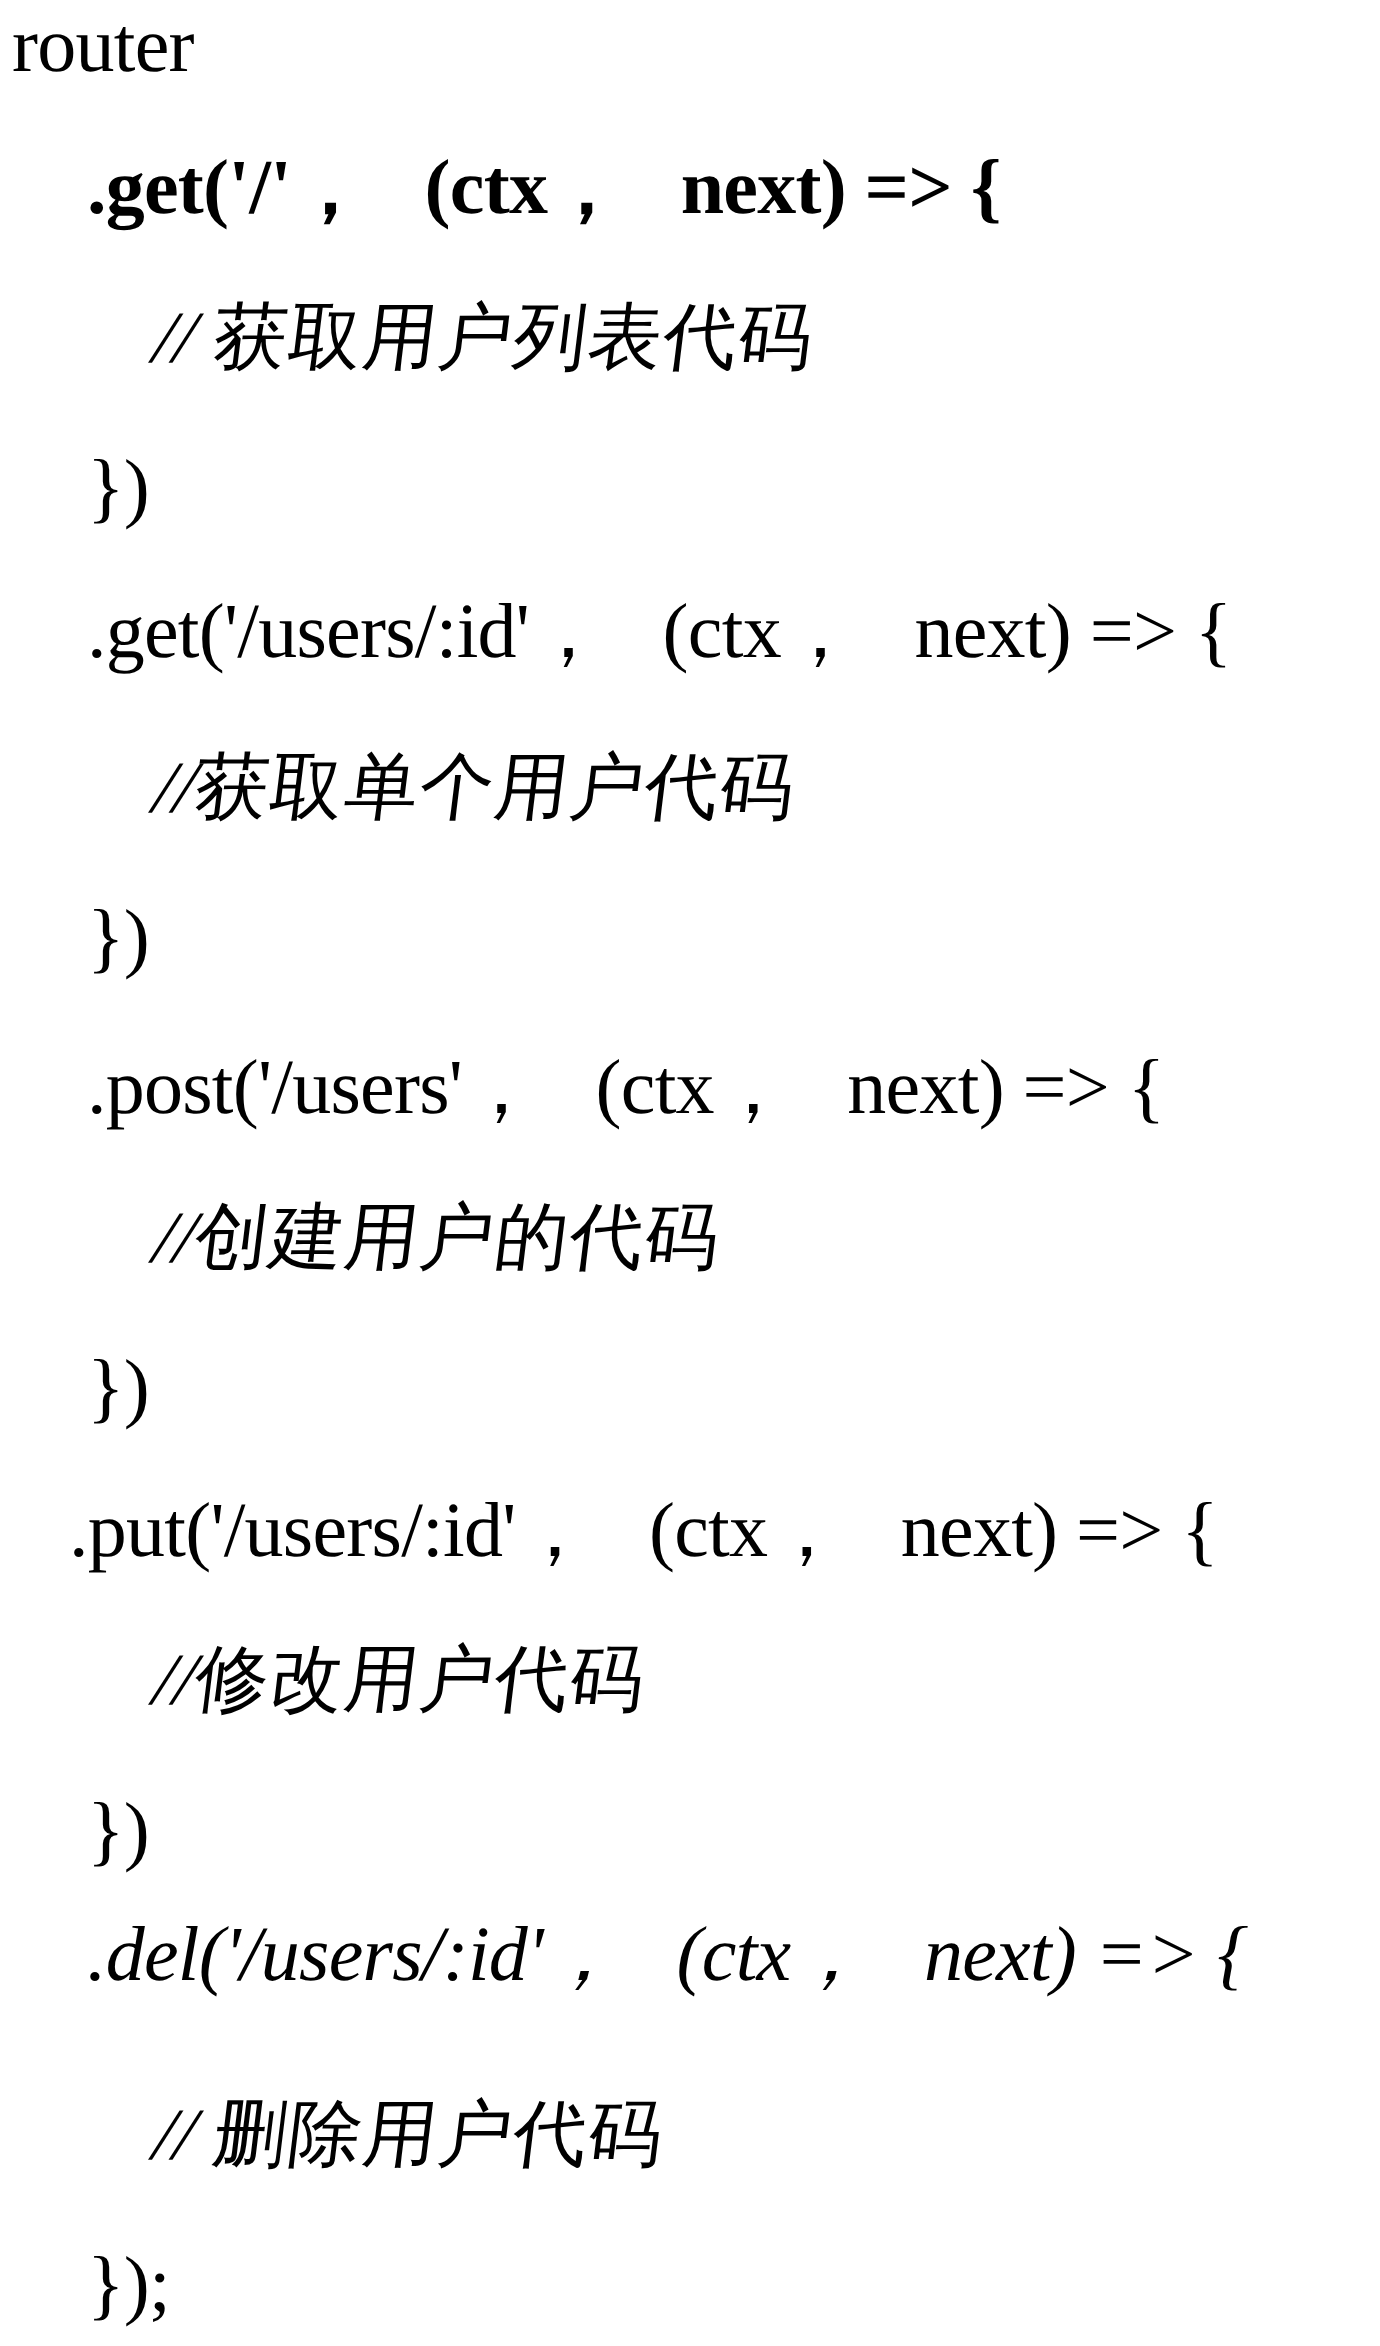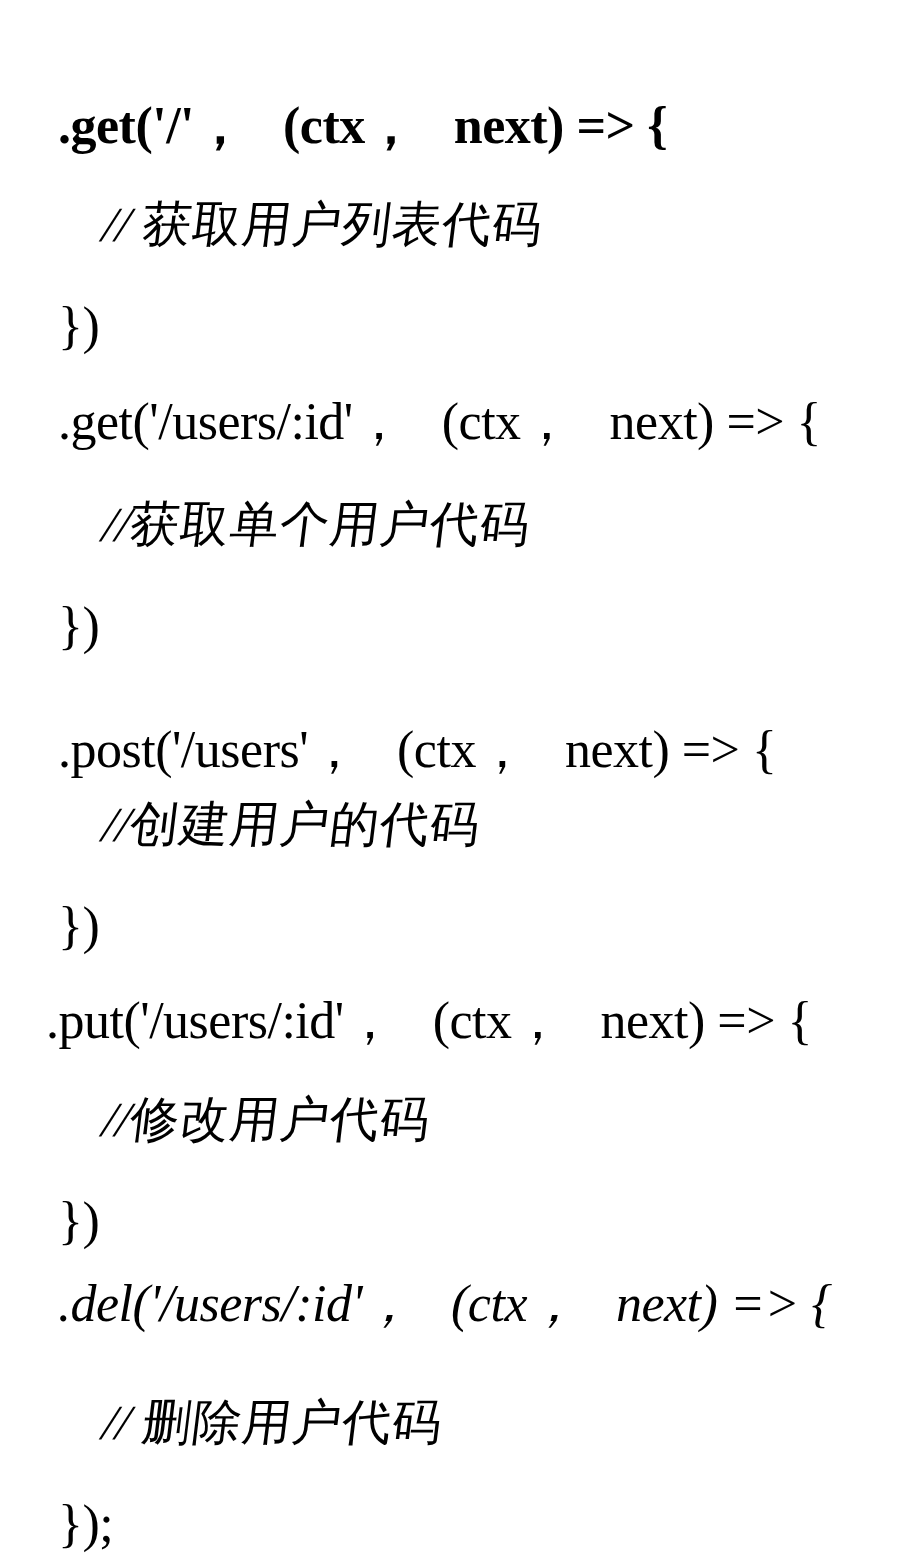--- a/index.html
+++ b/index.html
@@ -44,34 +44,35 @@
   .comment-line .cjk {
     font-family: "DejaVu Serif", "Liberation Serif", serif;
     letter-spacing: 1px;
   }
 </style>
 </head>
 <body>
 
 <div id="page">
 
+  <div class="code-line" style="left:8px; top:5px;">router</div>
 
   <div class="code-line" style="left:58px; top:100px;font-weight:bold;">.get('/'，   (ctx，   next) =&gt; {</div>
 
   <div class="comment-line" style="left:100px; top:200px;"><span class="slashes">// </span><span class="cjk">获取用户列表代码</span></div>
 
   <div class="code-line" style="left:58px; top:300px;">})</div>
 
   <div class="code-line" style="left:58px; top:396px;">.get('/users/:id'，   (ctx，   next) =&gt; {</div>
 
   <div class="comment-line" style="left:100px; top:500px;"><span class="slashes">//</span><span class="cjk">获取单个用户代码</span></div>
 
   <div class="code-line" style="left:58px; top:600px;">})</div>
 
-  <div class="code-line" style="left:58px; top:724px;">.post('/users'，   (ctx，   next) =&gt; {</div>
+  <div class="code-line" style="left:58px; top:700px;">.post('/users'，   (ctx，   next) =&gt; {</div>
 
   <div class="comment-line" style="left:100px; top:800px;"><span class="slashes">//</span><span class="cjk">创建用户的代码</span></div>
 
   <div class="code-line" style="left:58px; top:900px;">})</div>
 
   <div class="code-line" style="left:46px; top:995px;">.put('/users/:id'，   (ctx，   next) =&gt; {</div>
 
   <div class="comment-line" style="left:100px; top:1095px;"><span class="slashes">//</span><span class="cjk">修改用户代码</span></div>
 
   <div class="code-line" style="left:58px; top:1195px;">})</div>

